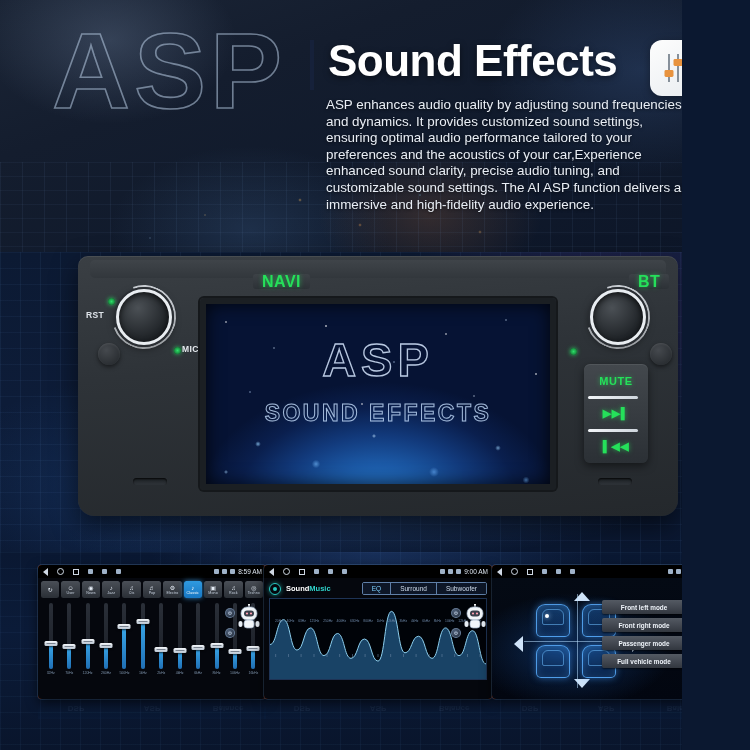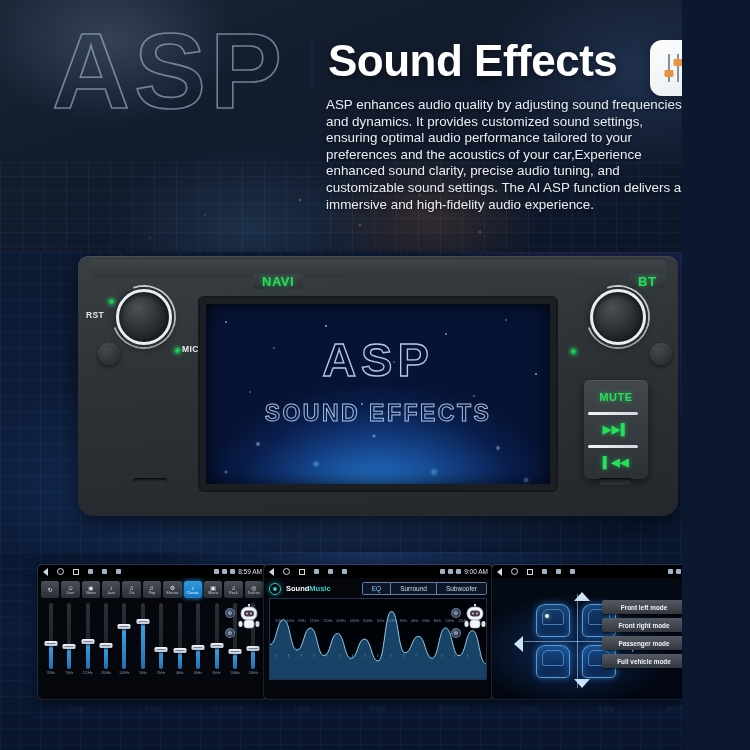--- a/index.html
+++ b/index.html
@@ -105,21 +105,21 @@
     box-shadow: 0 10px 26px rgba(0,0,0,.55), inset 0 1px 0 rgba(255,255,255,.08);
   }
   .hu-top-bar {
     position:absolute; left:12px; top:4px; width:576px; height:18px;
     background: linear-gradient(180deg,#3f4449,#32373c);
     border-radius: 5px;
   }
   .tag {
     position:absolute; height:15px; padding:0 9px;
     display:flex; align-items:center; justify-content:center;
-    font-size:13px; font-weight:bold; color:#25e05a;
+    font-size:16px; font-weight:bold; color:#25e05a;
     background: linear-gradient(180deg,#3d4247,#2c3136);
     border-radius: 3px; letter-spacing:.5px;
     text-shadow: 0 0 5px rgba(37,224,90,.65);
   }
   .tag-navi { left:175px; top:18px; }
   .tag-bt   { left:551px; top:18px; }
 
   
   .knob {
     position:absolute; width:56px; height:56px; border-radius:50%;
@@ -161,21 +161,21 @@
   .lbl-rst { left:8px; top:54px; }
   .lbl-mic { left:104px; top:88px; color:#e6eaef; }
 
   .btn-stack {
     position:absolute; width:64px;
     background: linear-gradient(180deg,#43484d,#2b3035);
     border-radius: 6px; overflow:hidden;
     box-shadow: 0 3px 8px rgba(0,0,0,.5), inset 0 1px 0 rgba(255,255,255,.08);
   }
   .bs-l { left:40px; top:110px; }
-  .bs-r { left:506px; top:124px;text-align:right; }
+  .bs-r { left:506px; top:108px;text-align:right; }
   .hu-btn {
     height:33px; display:flex; align-items:center; justify-content:center;
     font-size:11px; font-weight:bold; color:#25e05a; letter-spacing:.6px;
     text-shadow: 0 0 5px rgba(37,224,90,.6);
     position:relative;
   }
   .hu-btn + .hu-btn::before {
     content:""; position:absolute; left:4px; right:10px; top:-1px; height:2.5px;
     background: linear-gradient(90deg,#f2f5f8,#cfd6dd);
     border-radius:2px;

